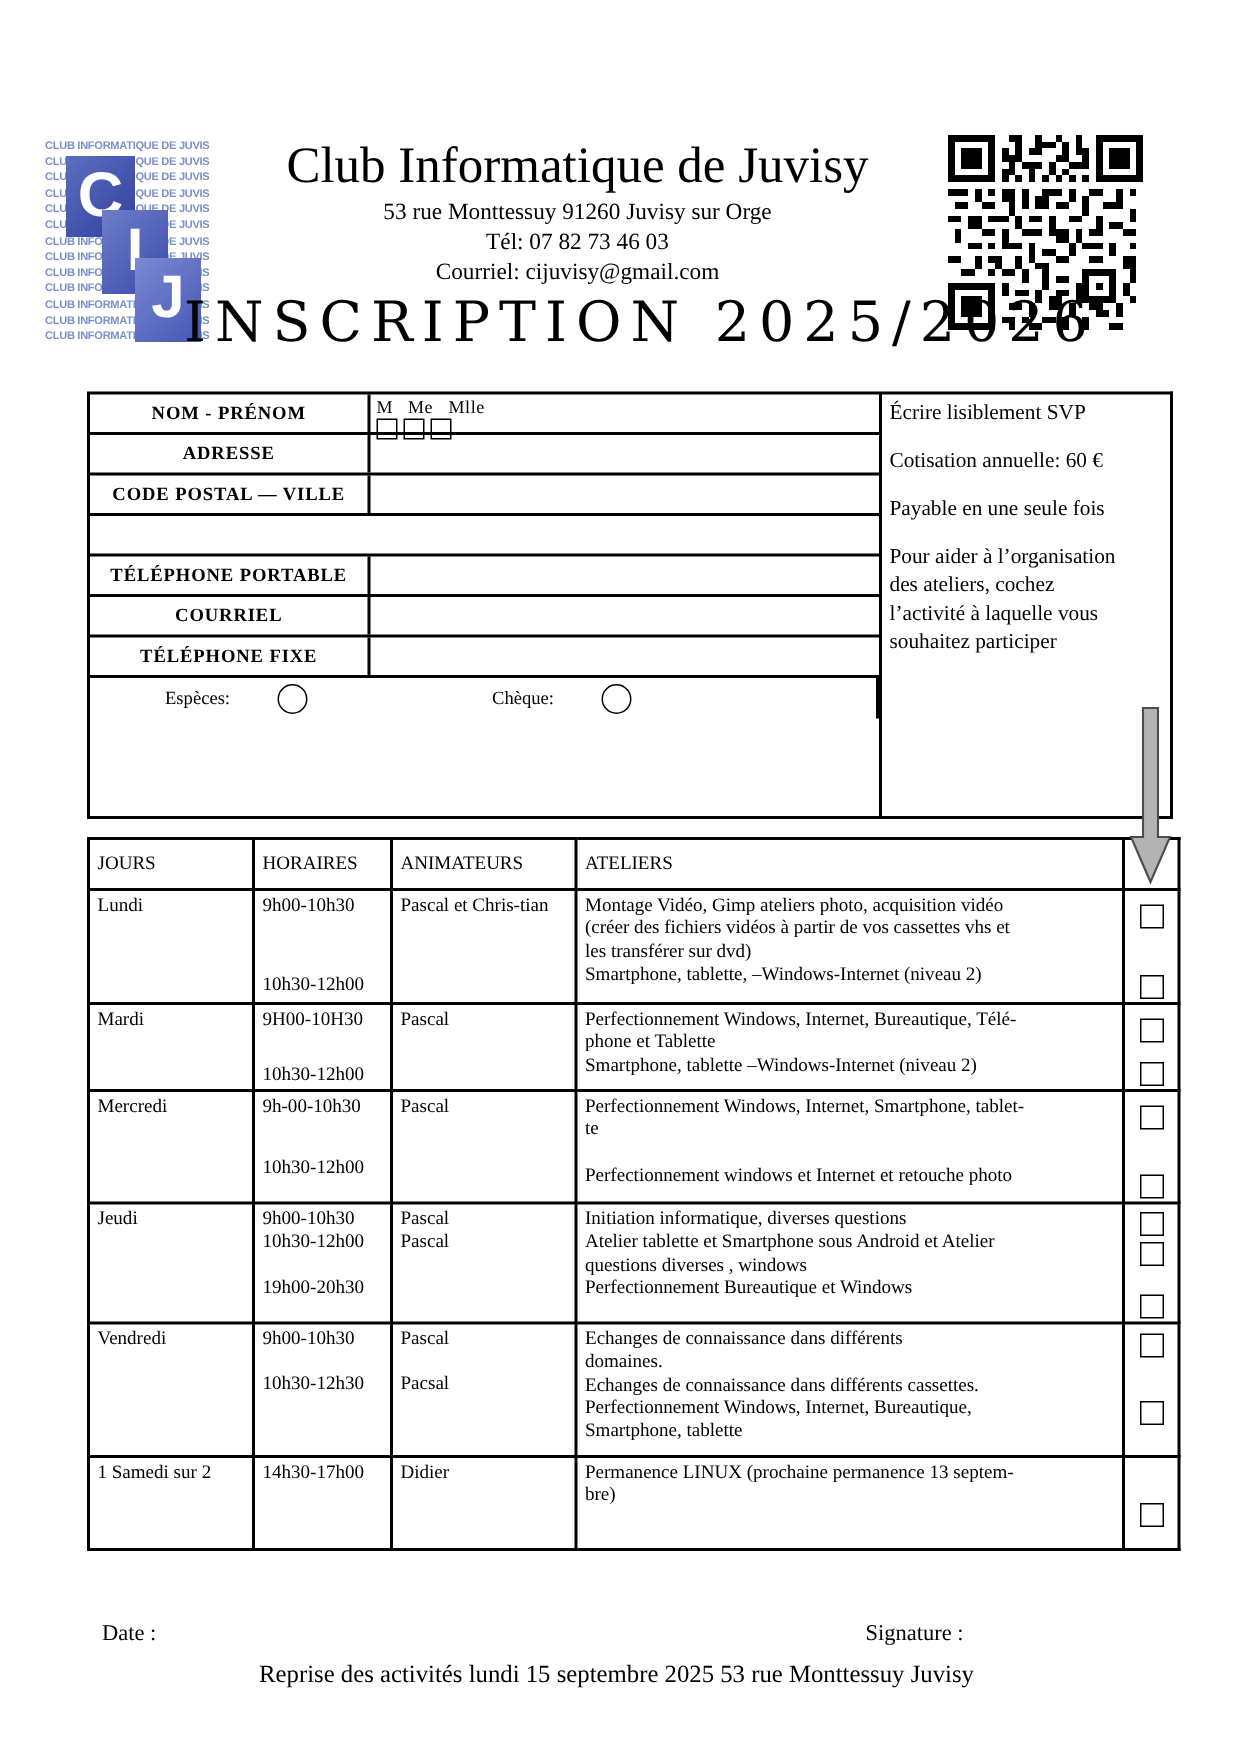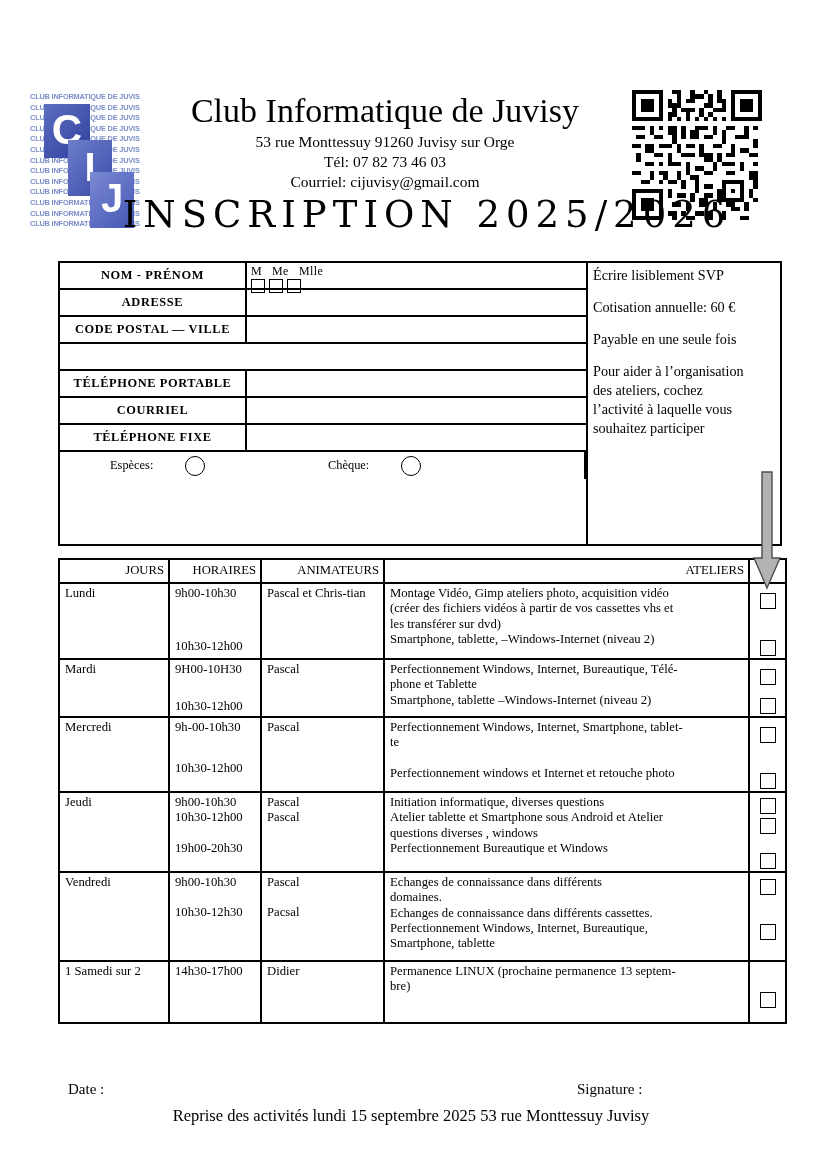--- a/index.html
+++ b/index.html
@@ -219,21 +219,21 @@
     line-height: 15.3px;
     text-align: left;
     font-weight: normal;
   }
   .col-jours  { width: 110px; }
   .col-horaires { width: 92px; }
   .col-anim   { width: 123px; }
   .col-atel   { width: 365px; }
   .col-check  { width: 37px; }
 
-  #schedule thead td { height: 24px; vertical-align: middle; text-align: right; }
+  #schedule thead td { height: 34px; vertical-align: middle; }
   #sch-head-ateliers { text-align: center; }
 
   .cell-mid { vertical-align: middle; }
   .cell-check { padding: 0; }
   .chk-wrap {
     height: 100%;
     display: flex;
     flex-direction: column;
     align-items: center;
   }

